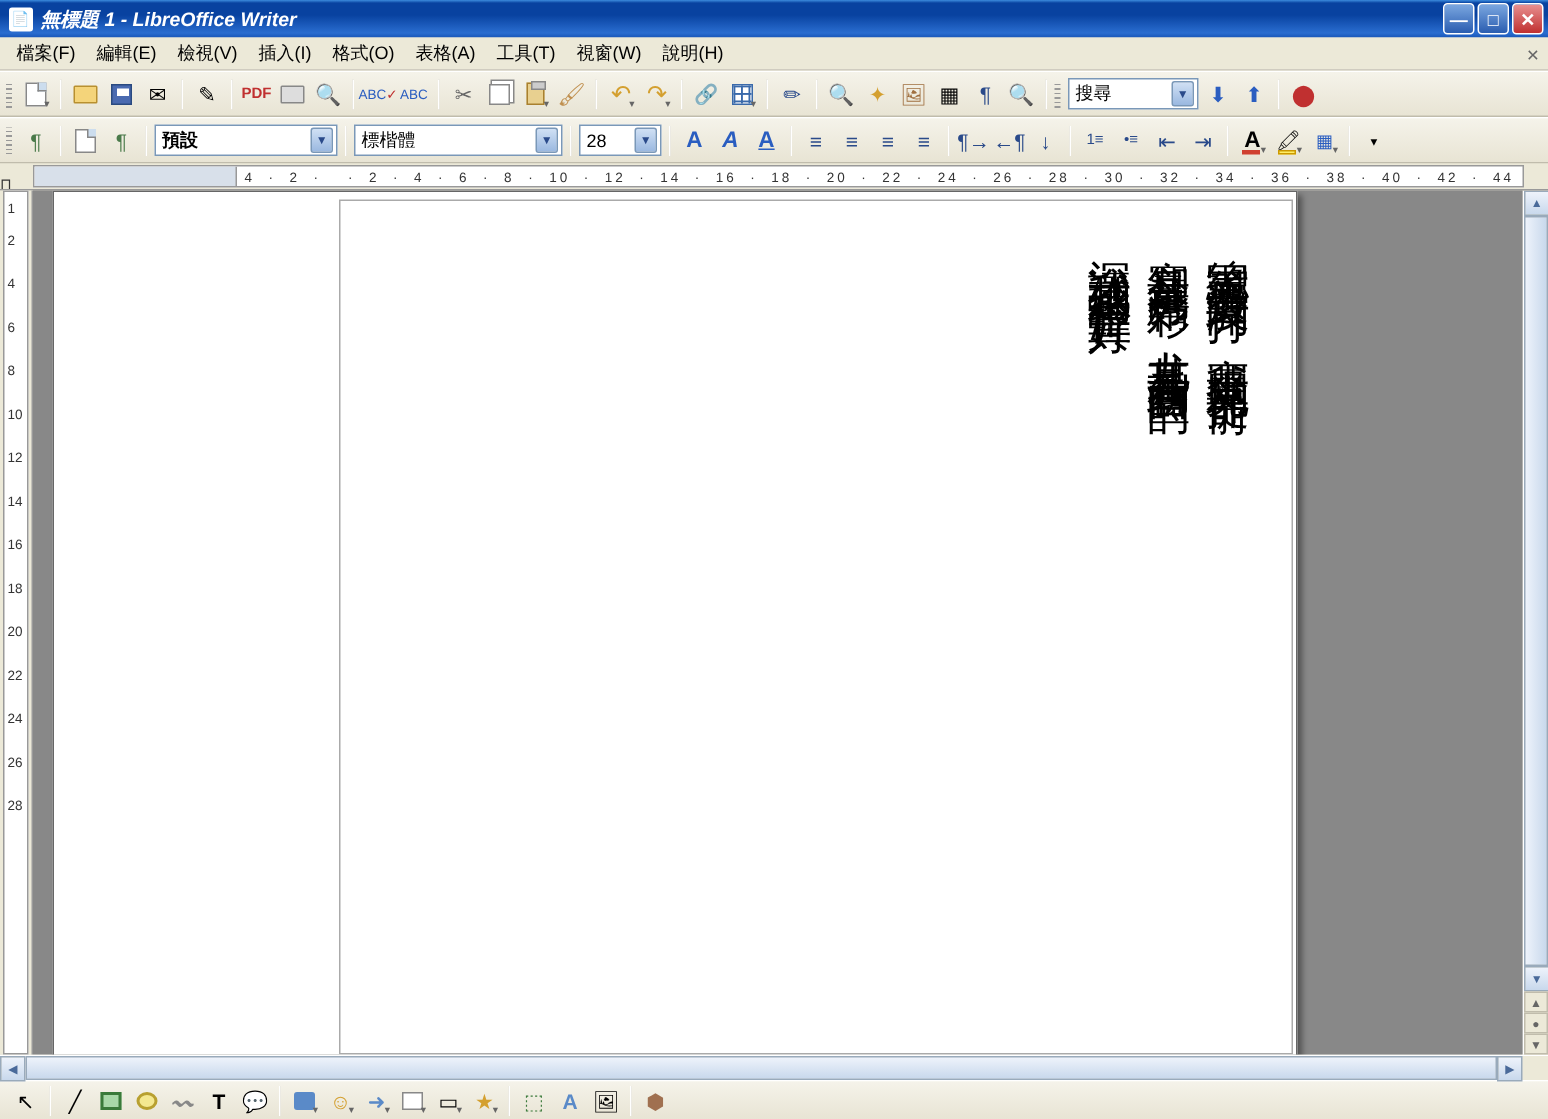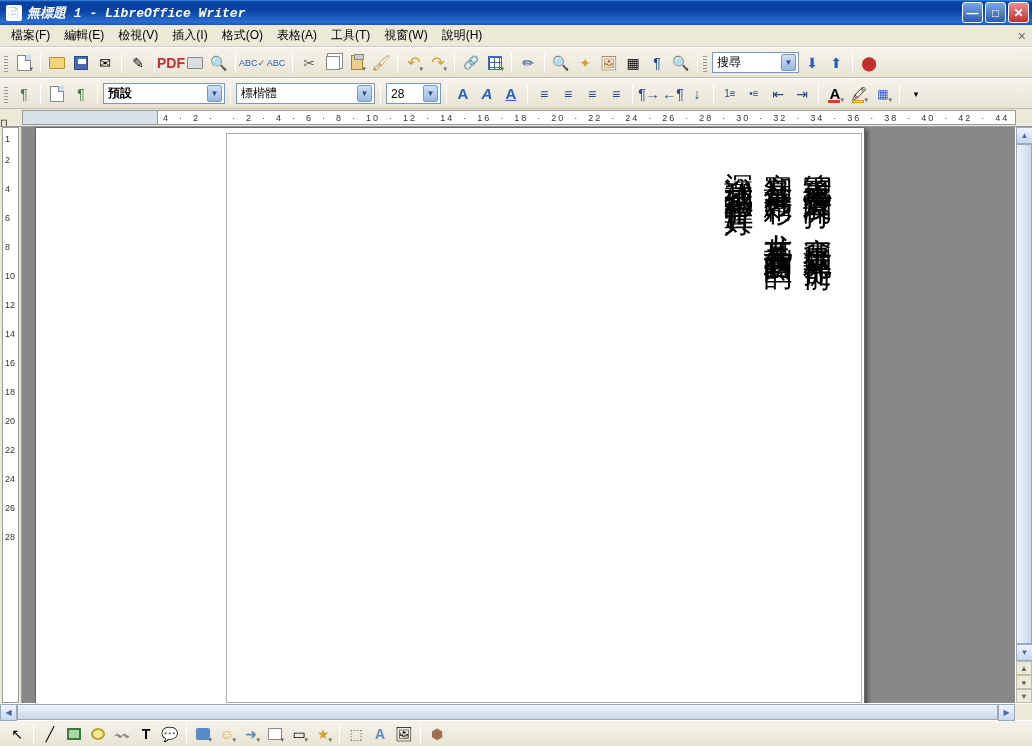--- a/index.html
+++ b/index.html
@@ -24,21 +24,21 @@
 }
 .titlebar .icon {
   width: 16px; height: 16px;
   background: #fff;
   border-radius: 2px;
   margin-right: 5px;
   display: flex;
   align-items: center;
   justify-content: center;
 }
-.titlebar .title { flex: 1; font-style: italic; font-family: Liberation Mono, monospace; }
+.titlebar .title { flex: 1; font-style: italic; font-family: Liberation Sans, sans-serif; }
 .winbtns { display: flex; gap: 2px; }
 .winbtn {
   width: 21px; height: 21px;
   border-radius: 3px;
   border: 1px solid #fff;
   display: flex;
   align-items: center;
   justify-content: center;
   font-weight: bold;
   color: white;
@@ -325,21 +325,21 @@
   gap: 2px;
 }
 
 
 .ic-doc { width:14px;height:16px;background:#fff;border:1px solid #888;position:relative; }
 .ic-doc::after{content:"";position:absolute;right:-1px;top:-1px;width:5px;height:5px;background:#cde;border-left:1px solid #888;border-bottom:1px solid #888;}
 .ic-folder{width:16px;height:12px;background:#f4d47a;border:1px solid #b89030;border-radius:1px;}
 .ic-save{width:14px;height:14px;background:#4a6ab0;border:1px solid #2a4a80;position:relative;}
 .ic-save::after{content:"";position:absolute;left:3px;top:2px;width:8px;height:5px;background:#fff;}
 .ic-print{width:16px;height:12px;background:#ddd;border:1px solid #888;border-radius:1px;}
-.ic-pdf{font-size:14px;font-weight:bold;color:#c03030;}
+.ic-pdf{font-size:10px;font-weight:bold;color:#c03030;}
 .ic-cut{color:#666;}
 .ic-copy{width:14px;height:14px;background:#fff;border:1px solid #888;box-shadow:2px -2px 0 #fff, 2px -2px 0 1px #888;}
 .ic-paste{width:12px;height:15px;background:#e8d090;border:1px solid #a88030;position:relative;}
 .ic-paste::after{content:"";position:absolute;left:2px;top:-2px;width:8px;height:4px;background:#ccc;border:1px solid #888;}
 .ic-brush{color:#c09050;font-size:15px;}
 .ic-undo{color:#d4a030;font-size:16px;}
 .ic-redo{color:#d4a030;font-size:16px;}
 .ic-link{color:#3a7a3a;font-size:13px;}
 .ic-tbl{width:14px;height:14px;background:#fff;border:1px solid #3a6aaa;background-image:linear-gradient(#3a6aaa 1px,transparent 1px),linear-gradient(90deg,#3a6aaa 1px,transparent 1px);background-size:5px 5px;}
 .ic-swatch { width: 10px; height: 10px; display: inline-block; }

